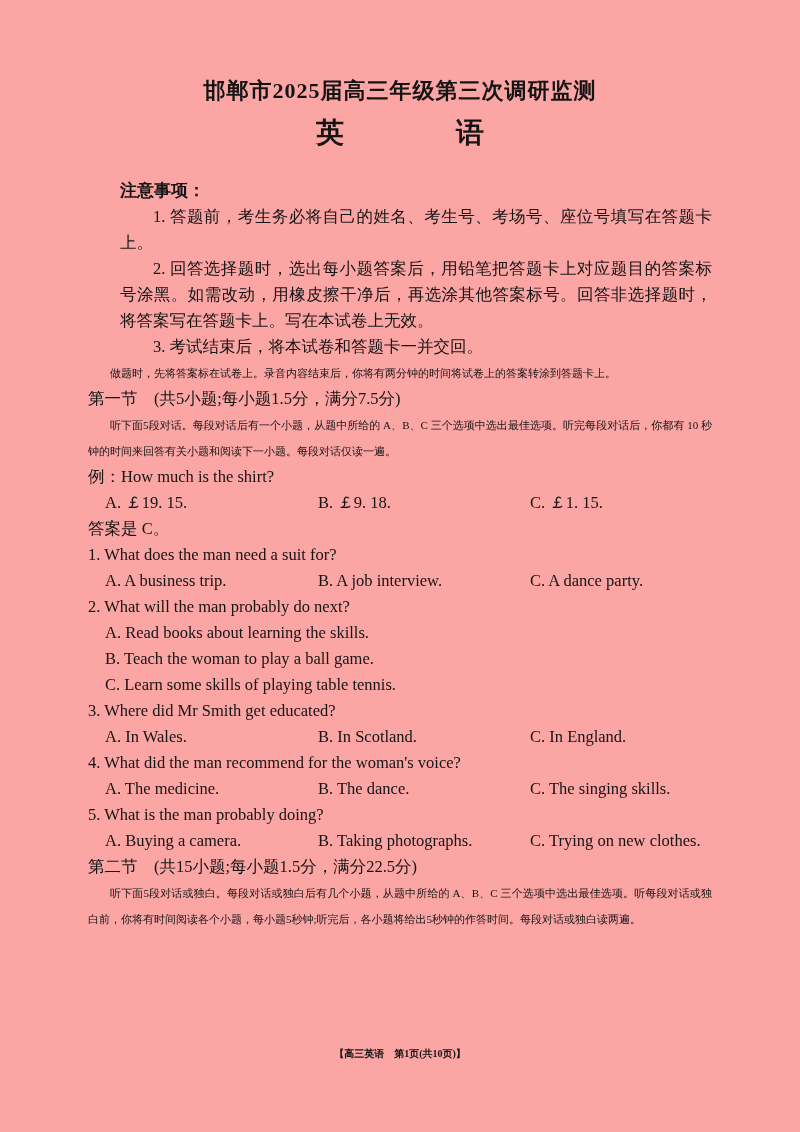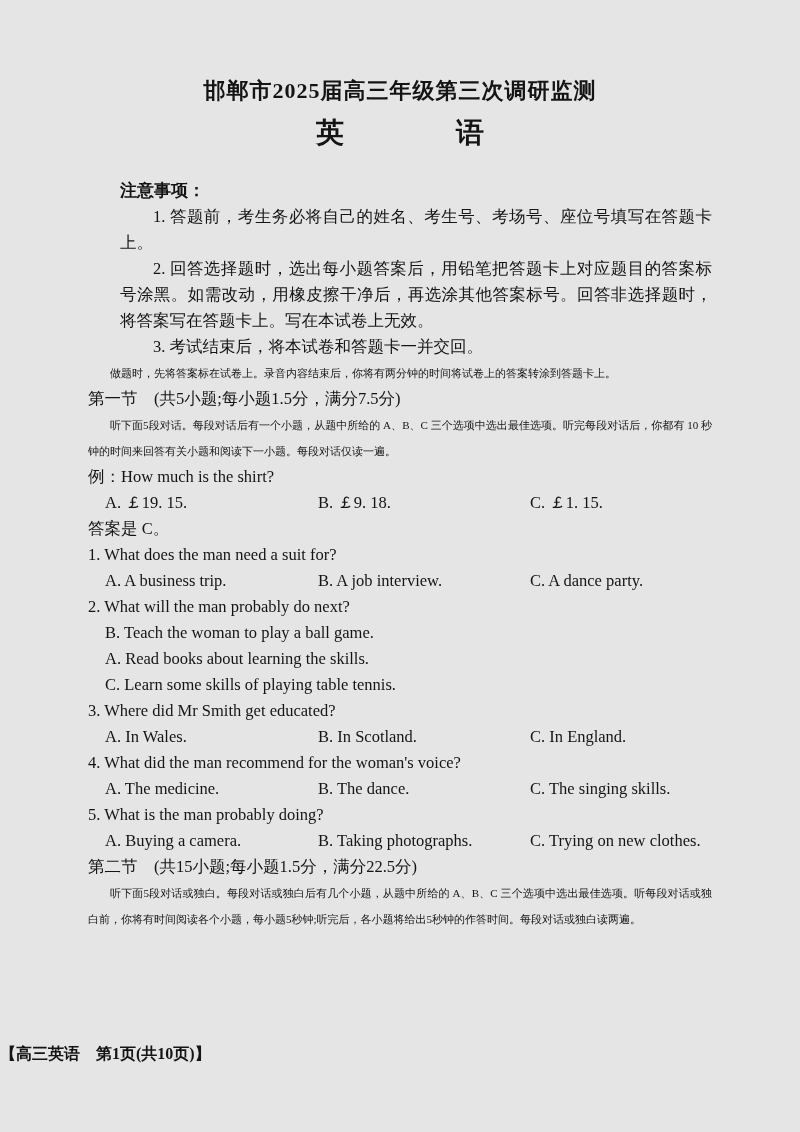--- a/index.html
+++ b/index.html
@@ -1,21 +1,21 @@
 <!DOCTYPE html>
 <html><head>
 <meta charset="utf-8">
 <style>
   * { margin: 0; padding: 0; box-sizing: border-box; }
   html, body { background: #ffffff; }
   .page {
     width: 800px;
     height: 1132px;
     margin: 0 auto;
-    background: #e5e5e5;
+    background: #fca5a5;
     color: #141414;
     font-family: "Liberation Serif", "DejaVu Serif", serif;
     padding: 76px 88px 0 88px;
     position: relative;
     overflow: hidden;
   }
   .title {
     text-align: center;
     font-size: 22px;
     font-weight: bold;
@@ -74,21 +74,22 @@
   .opt-stack .opt-line {
     padding-left: 17px;
     font-size: 16.5px;
     line-height: 26px;
   }
   .footer {
     position: absolute;
     left: 0;
     right: 0;
     bottom: 68px;
-    font-size: 16px;
+    text-align: center;
+    font-size: 10px;
     font-weight: bold;
     line-height: 20px;
   }
 </style>
 </head>
 <body>
 
 <div class="page">
 
   <h1 class="title">邯郸市2025届高三年级第三次调研监测</h1>
@@ -122,22 +123,22 @@
       <div class="opt-row">
         <span class="opt-a">A. A business trip.</span>
         <span class="opt-b">B. A job interview.</span>
         <span class="opt-c">C. A dance party.</span>
       </div>
     </div>
 
     <div>
       <p class="qline">2. What will the man probably do next?</p>
       <div class="opt-stack">
+        <div class="opt-line">A. Read books about learning the skills.</div>
         <div class="opt-line">B. Teach the woman to play a ball game.</div>
-        <div class="opt-line">A. Read books about learning the skills.</div>
         <div class="opt-line">C. Learn some skills of playing table tennis.</div>
       </div>
     </div>
 
     <div>
       <p class="qline">3. Where did Mr Smith get educated?</p>
       <div class="opt-row">
         <span class="opt-a">A. In Wales.</span>
         <span class="opt-b">B. In Scotland.</span>
         <span class="opt-c">C. In England.</span>

